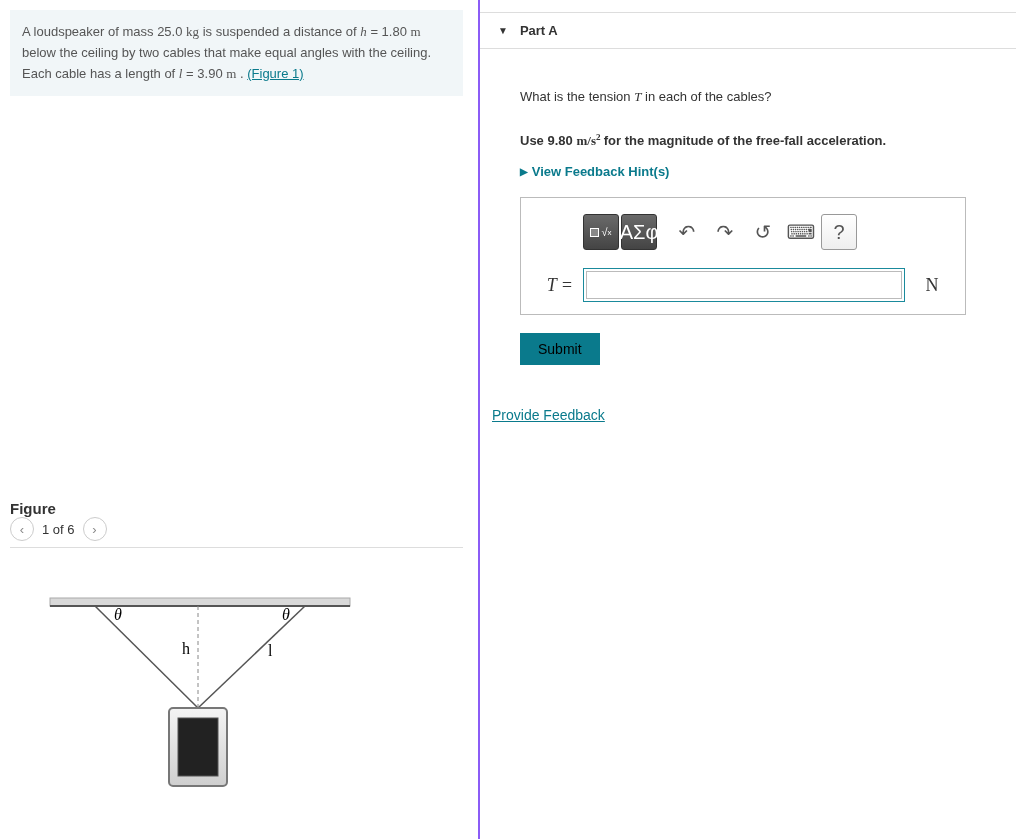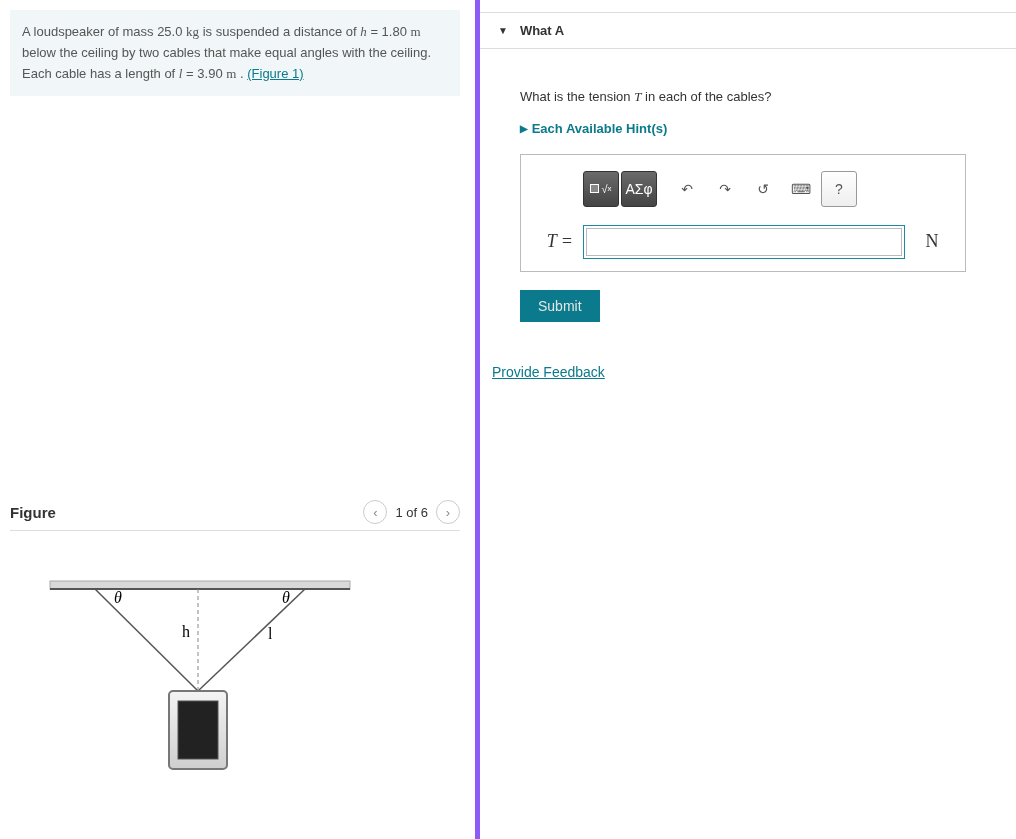--- a/index.html
+++ b/index.html
@@ -1,50 +1,50 @@
 <!DOCTYPE html>
 <html><head>
 <meta charset="utf-8">
 <style>
   * { box-sizing: border-box; }
   body { margin: 0; font-family: Arial, Helvetica, sans-serif; font-size: 13px; color: #333; width: 1016px; height: 839px; overflow: hidden; background: #fff; }
   .main { display: flex; height: 100%; }
-  .left-panel { width: 480px; padding: 10px 15px 10px 10px; border-right: 5px solid #8b5cf6; position: relative; }
+  .left-panel { width: 480px; padding: 10px 15px 10px 10px; border-right: 2px solid #8b5cf6; position: relative; }
   .right-panel { flex: 1; padding: 0; position: relative; }
   .problem-box { background: #f1f6f8; padding: 12px 12px; line-height: 1.6; font-size: 13px; color: #555; }
   .problem-box .link { color: #0a7a8c; text-decoration: underline; cursor: pointer; }
   .math-var { font-family: Georgia, 'Times New Roman', serif; font-style: italic; }
   .math-unit { font-family: Georgia, 'Times New Roman', serif; }
   .figure-area { position: absolute; top: 500px; left: 10px; right: 15px; }
-  .figure-head { display: flex; align-items: center; justify-content: space-between; padding-bottom: 6px; }
+  .figure-head { display: flex; justify-content: space-between; padding-bottom: 6px; flex-direction: column; }
   .figure-head .title { font-weight: bold; font-size: 15px; }
   .fig-nav { display: flex; align-items: center; gap: 8px; }
   .nav-btn { width: 24px; height: 24px; border-radius: 50%; border: 1px solid #ccc; background: #fff; display: flex; align-items: center; justify-content: center; font-size: 13px; color: #888; cursor: pointer; }
   .figure-hr { border: none; border-top: 1px solid #ddd; margin: 0 0 10px 0; }
   .figure-img { width: 380px; height: 250px; position: relative; overflow-y: scroll; }
   .figure-img svg { display:block; }
   
   .part-header { border: 1px solid #ddd; border-left: none; border-right: none; display: flex; align-items: center; padding: 10px 18px; gap: 12px; margin-top: 12px; background:#fff; }
   .part-header .tri { font-size: 10px; }
   .part-body { padding: 14px 30px 14px 40px; }
   .q-line { margin: 24px 0 10px 0; line-height:1.5; }
   .hints { color: #0a7a8c; font-weight: bold; cursor: pointer; margin: 14px 0 18px 0; display: flex; align-items: center; gap: 4px; }
   .hints .tri { font-size:10px; }
   .answer-area { border: 1px solid #bbb; padding: 16px 16px 12px 16px; margin-right: 20px; }
   .toolbar { display:inline-flex; align-items:center; gap:2px; margin-left: 46px; margin-bottom:18px; }
-  .tb-btn { width: 36px; height: 36px; display:flex; align-items:center; justify-content:center; border-radius:3px; cursor:pointer; font-size:14px; color:#555; }
+  .tb-btn { width: 36px; height: 36px; display:flex; align-items:center; justify-content:center; border-radius:3px; cursor:pointer; font-size:20px; color:#555; }
   .tb-dark { background: linear-gradient(#6a6a6a,#444); color:#fff; border:1px solid #333; }
   .tb-plain { background:transparent; }
   .tb-box { border:1px solid #999; background:linear-gradient(#fff,#eee); }
   .answer-row { display:flex; align-items:center; gap:10px; }
   .answer-row .var { font-family: Georgia, 'Times New Roman', serif; font-style: italic; font-size:18px; width:36px; text-align:right; }
   .answer-input-wrap { border:1px solid #1a8a9c; padding:2px; flex:1; }
   .answer-input { width:100%; border:1px solid #bbb; height:28px; padding:2px 4px; font-size:14px; }
   .unit-col { width: 34px; text-align:center; font-family: Georgia, 'Times New Roman', serif; font-size:18px; }
-  .submit-btn { background:#0a7a8c; color:#e5e5e5; border:none; padding:8px 18px; font-size:14px; cursor:pointer; margin-top:18px; }
+  .submit-btn { background:#0a7a8c; color:#000000; border:none; padding:8px 18px; font-size:14px; cursor:pointer; margin-top:18px; }
   .feedback { color:#0a7a8c; text-decoration:underline; cursor:pointer; display:inline-block; margin: 28px 17px 0 12px; font-size:14px; }
   sup { font-size: 0.7em; }
 </style>
 </head>
 <body>
 
 <div class="main">
   <div class="left-panel">
     <div class="problem-box">
       <span>A loudspeaker of mass </span>
@@ -100,31 +100,41 @@
           <text x="172" y="96" font-family="Georgia" font-size="16">h</text>
           <text x="258" y="98" font-family="Georgia" font-size="16">l</text>
         </svg>
       </div>
     </div>
   </div>
 
   <div class="right-panel">
     <div class="part-header">
       <span class="tri">▼</span>
-      <strong>What A</strong>
+      <strong>Part A</strong>
     </div>
     <div class="part-body">
       <div class="q-line">
         <span>What is the tension </span>
         <span class="math-var">T</span>
         <span> in each of the cables?</span>
       </div>
+      <div class="q-line">
+        <strong>
+          <span>Use </span>
+          <span>9.80</span>
+          <span class="math-unit">
+            <span>m</span>/<span>s</span><sup>2</sup>
+          </span>
+          <span> for the magnitude of the free-fall acceleration.</span>
+        </strong>
+      </div>
       <div class="hints">
         <span class="tri">▶</span>
-        <span>Each Available Hint(s)</span>
+        <span>View Feedback Hint(s)</span>
       </div>
 
       <div class="answer-area">
         <div class="toolbar">
           <span class="tb-btn tb-dark" style="font-size:11px;">
             <span style="display:inline-block; border:1px solid #fff; width:9px; height:9px; margin-right:2px; background:#888;"></span>√<span style="font-size:8px;">x</span>
           </span>
           <span class="tb-btn tb-dark">ΑΣφ</span>
           <span style="width:8px;"></span>
           <span class="tb-btn tb-plain">↶</span>

